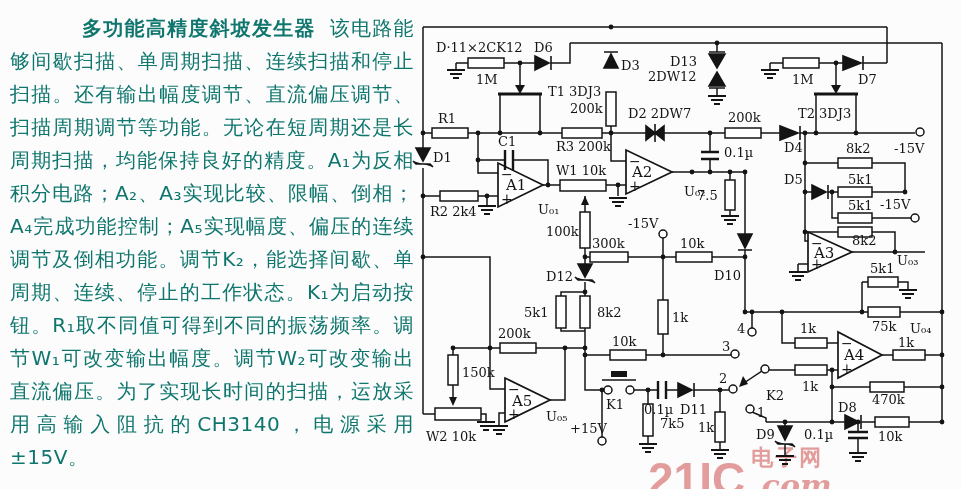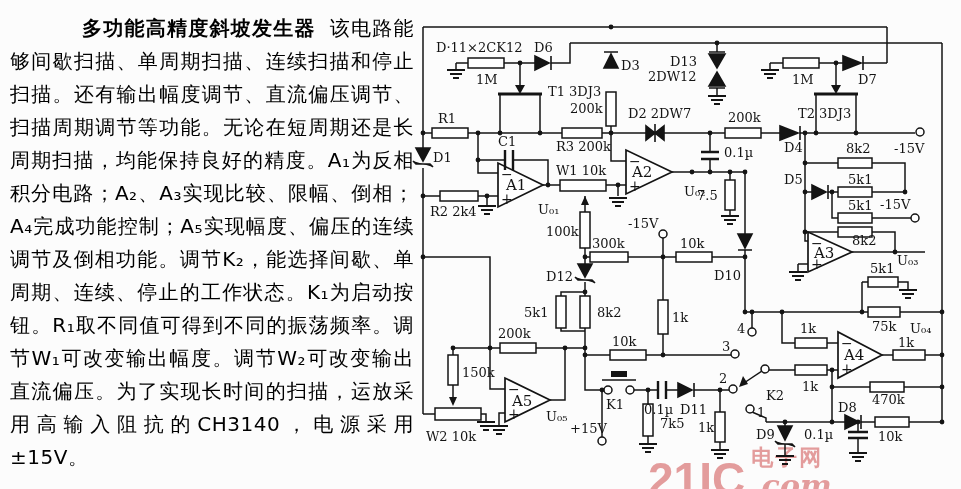--- a/index.html
+++ b/index.html
@@ -1,19 +1,19 @@
 <!DOCTYPE html>
 <html><head>
 <meta charset="utf-8">
 <style>
   html,body{margin:0;padding:0;background:#e8e8e8;}
   #page{position:relative;width:961px;height:489px;background:#fcfcfc;overflow:hidden;
         font-family:"DejaVu Sans",sans-serif;color:#141414;}
   #article{position:absolute;left:10px;top:12px;width:404px;font-size:20px;line-height:33px;
-           text-align:justify;letter-spacing:0.5px;color:#000000;}
+           text-align:justify;letter-spacing:0.5px;color:#0f766e;}
   #article p{margin:0;text-indent:72px;}
   #article b{font-weight:bold;margin-right:14px;}
   #schematic{position:absolute;left:0;top:0;width:961px;height:489px;}
   .w{fill:none;stroke:#141414;stroke-width:1.5;}
   .tb{fill:none;stroke:#141414;stroke-width:3.2;}
   .cp{fill:none;stroke:#141414;stroke-width:2.4;}
   .gn{fill:none;stroke:#141414;stroke-width:1.8;}
   .rs{fill:#ffffff;stroke:#141414;stroke-width:1.5;}
   .oa{fill:#ffffff;stroke:#141414;stroke-width:1.7;}
   .di{fill:#141414;stroke:#141414;stroke-width:1.6;}

